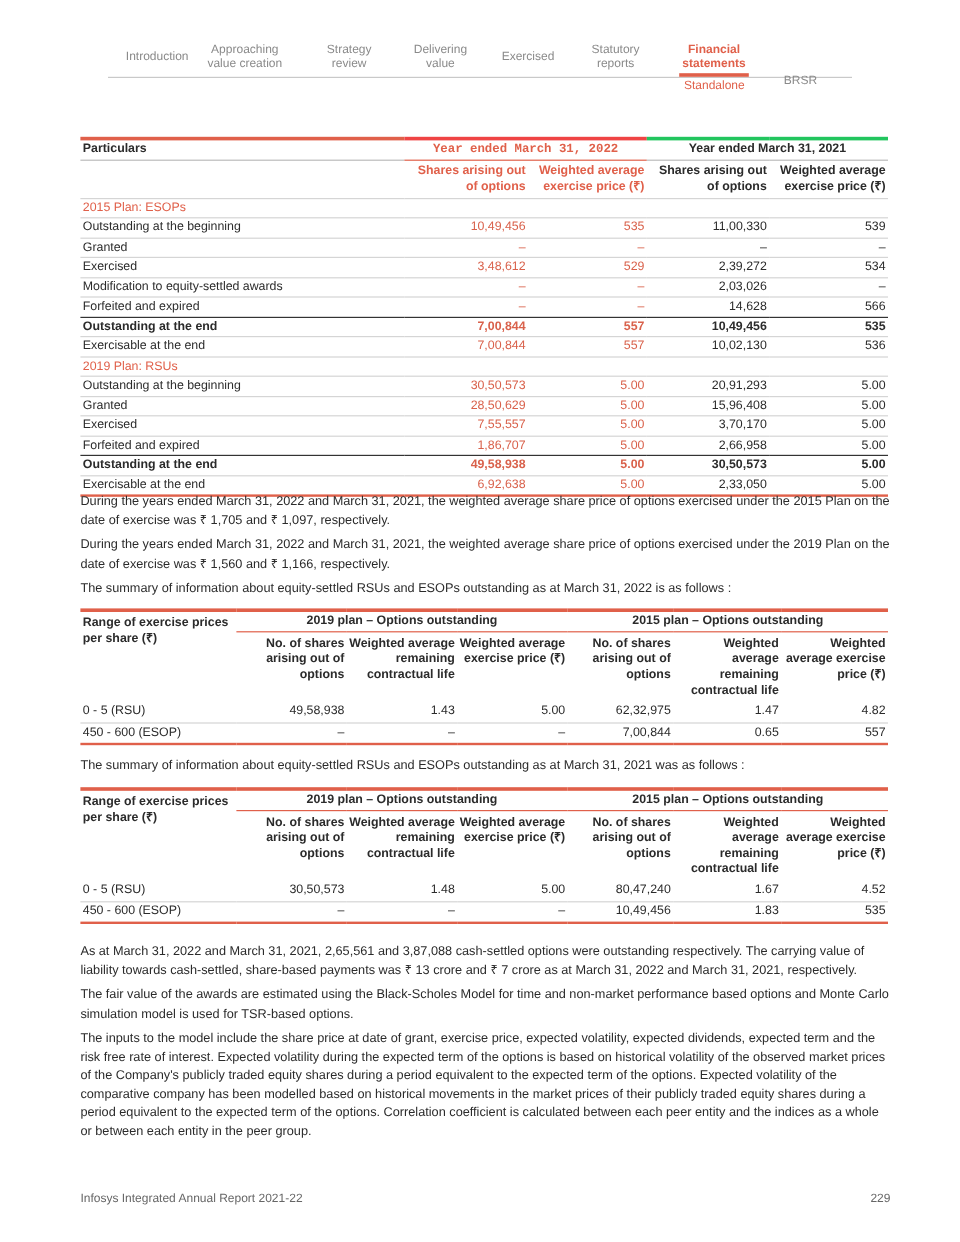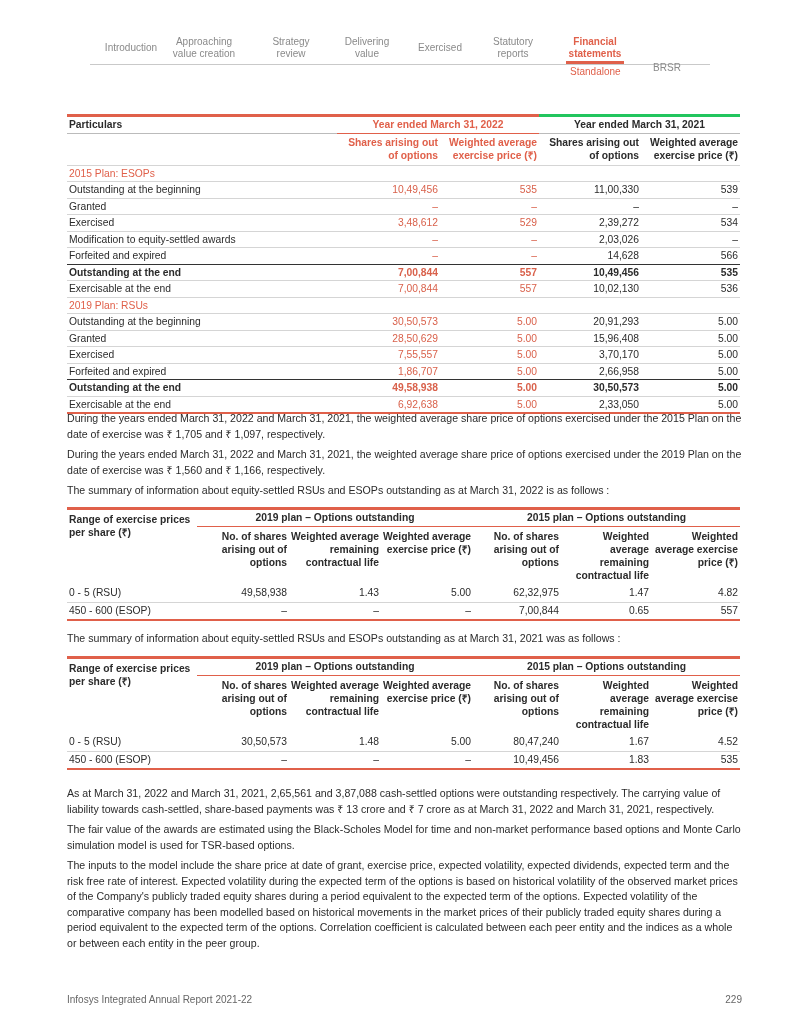--- a/index.html
+++ b/index.html
@@ -70,21 +70,21 @@
   <colgroup>
     <col style="width:270px">
       <col style="width:103px">
       <col style="width:99px">
       <col style="width:102px">
       <col style="width:99px">
   </colgroup>
   <tbody>
       <tr class="topborder">
     <th style="text-align:left;border-top:3px solid #e0604a;border-bottom:1px solid #bbb;">Particulars</th>
-    <th colspan="2" class="redhead" style="text-align:center;border-top:1px solid #ef4444;border-bottom:1px solid #e0604a;">Year ended March 31, 2022</th>
+    <th colspan="2" class="redhead" style="text-align:center;border-top:3px solid #ef4444;border-bottom:1px solid #e0604a;font-family:Liberation Mono, monospace;">Year ended March 31, 2022</th>
     <th colspan="2" style="text-align:center;border-top:3px solid #22c55e;border-bottom:1px solid #bbb;">Year ended March 31, 2021</th>
   </tr>
   <tr style="height:32px;">
     <th style="border-bottom:1px solid #d5d5d5;"></th>
     <th class="num redhead" style="line-height:13px;border-bottom:1px solid #d5d5d5;">Shares arising out of options</th>
     <th class="num redhead" style="line-height:13px;border-bottom:1px solid #d5d5d5;">Weighted average exercise price (₹)</th>
     <th class="num" style="line-height:13px;border-bottom:1px solid #d5d5d5;">Shares arising out of options</th>
     <th class="num" style="line-height:13px;border-bottom:1px solid #d5d5d5;">Weighted average exercise price (₹)</th>
   </tr>
   <tr class="section row-line">

